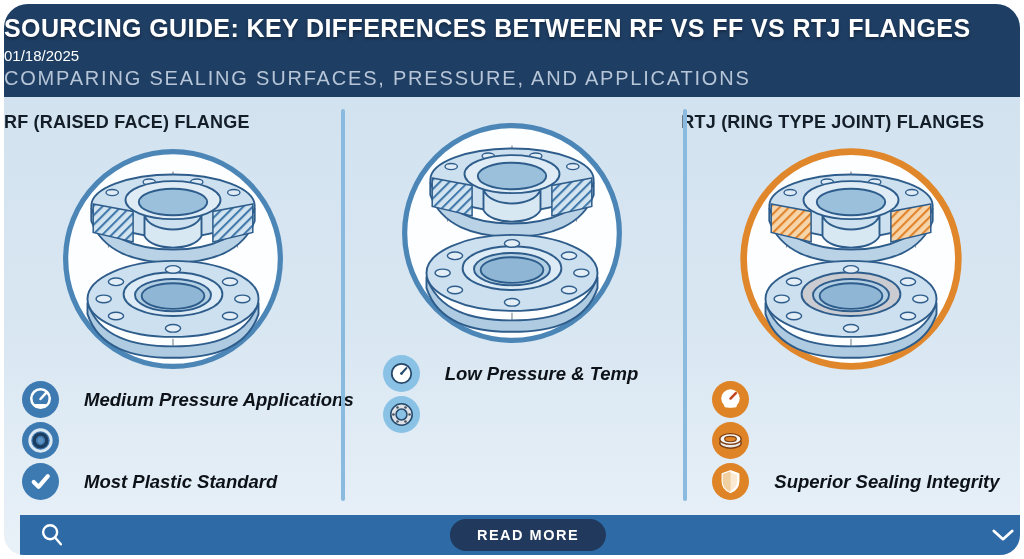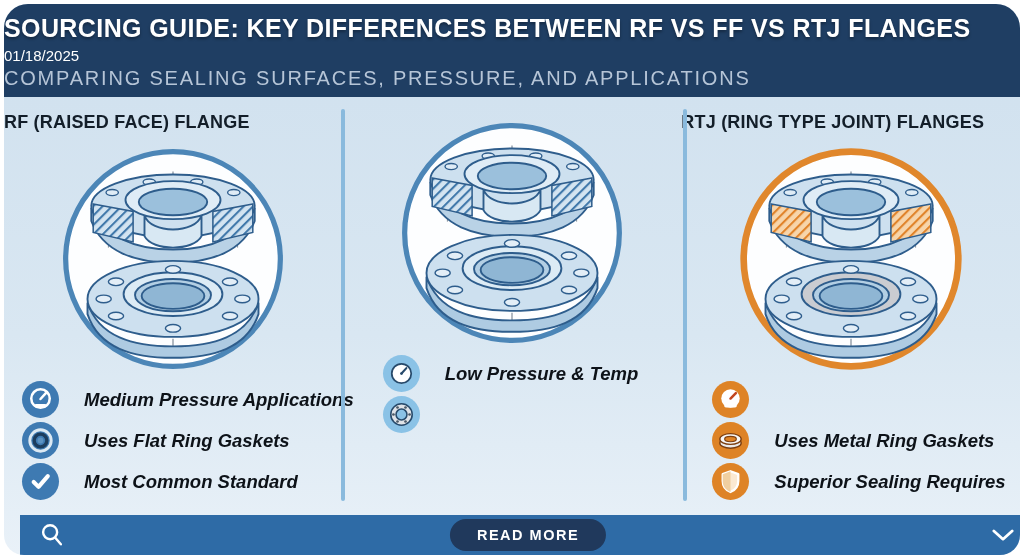--- a/index.html
+++ b/index.html
@@ -106,29 +106,28 @@
           <span class="label">Medium Pressure Applications</span>
         </div>
         <div class="bullet">
           <span class="badge b1">
             <svg viewBox="0 0 38 38" width="37" height="37">
               <circle cx="19" cy="19" r="11" fill="none" stroke="#dce9f3" stroke-width="3"></circle>
               <circle cx="19" cy="19" r="6.5" fill="none" stroke="#1d3d5e" stroke-width="3.4"></circle>
               <circle cx="19" cy="19" r="3" fill="#5e93c2"></circle>
             </svg>
           </span>
-          <span class="label">Uses Flat Ring Gaskets</span>
         </div>
         <div class="bullet">
           <span class="badge b1">
             <svg viewBox="0 0 38 38" width="37" height="37">
               <path d="M12,19.5 L17,24.5 L26.5,13.5" stroke="#fff" stroke-width="4.2" fill="none" stroke-linecap="round" stroke-linejoin="round"></path>
             </svg>
           </span>
-          <span class="label">Most Common Standard</span>
+          <span class="label">Most Plastic Standard</span>
         </div>
       </div>
     </div>
 
     <div class="col c2">
       <div class="ill-wrap"><svg viewBox="0 0 240 240" width="228" height="228">
   <defs>
               <pattern id="h1" width="7" height="7" patternUnits="userSpaceOnUse" patternTransform="rotate(45)">
     <rect width="7" height="7" fill="#d3e4f1"></rect>
                 <line x1="1" y1="0" x2="1" y2="7" stroke="#4179ab" stroke-width="2.4"></line>
@@ -248,30 +247,29 @@
           </span>
         </div>
         <div class="bullet">
           <span class="badge b3">
             <svg viewBox="0 0 38 38" width="37" height="37">
               <ellipse cx="19" cy="21.5" rx="11" ry="5.5" fill="#e9e9ea" stroke="#7c3f10" stroke-width="1.4"></ellipse>
               <ellipse cx="19" cy="17.5" rx="11" ry="5.5" fill="#f7f7f7" stroke="#7c3f10" stroke-width="1.4"></ellipse>
               <ellipse cx="19" cy="17.5" rx="6" ry="2.8" fill="#de8326" stroke="#7c3f10" stroke-width="1.2"></ellipse>
             </svg>
           </span>
-          <span class="label">Uses Metal Ring Gaskets</span>
         </div>
         <div class="bullet">
           <span class="badge b3">
             <svg viewBox="0 0 38 38" width="37" height="37">
               <path d="M19,8.5 L27,11.5 V18.5 C27,24.5 23.5,28 19,29.8 C14.5,28 11,24.5 11,18.5 V11.5 Z" fill="#fbe9d2" stroke="#fff" stroke-width="2.4" stroke-linejoin="round"></path>
               <path d="M19,8.5 L11,11.5 V18.5 C11,24.5 14.5,28 19,29.8 Z" fill="#f0cfa0"></path>
             </svg>
           </span>
-          <span class="label">Superior Sealing Requires</span>
+          <span class="label">Superior Sealing Integrity</span>
         </div>
       </div>
     </div>
   </div>
 
   <div class="footer">
     <span class="search-btn">
       <svg viewBox="0 0 30 30" width="28" height="28">
         <circle cx="13" cy="12" r="7.5" fill="none" stroke="#fff" stroke-width="2.6"></circle>
         <line x1="18.5" y1="18" x2="24.5" y2="25" stroke="#fff" stroke-width="2.6" stroke-linecap="round"></line>

